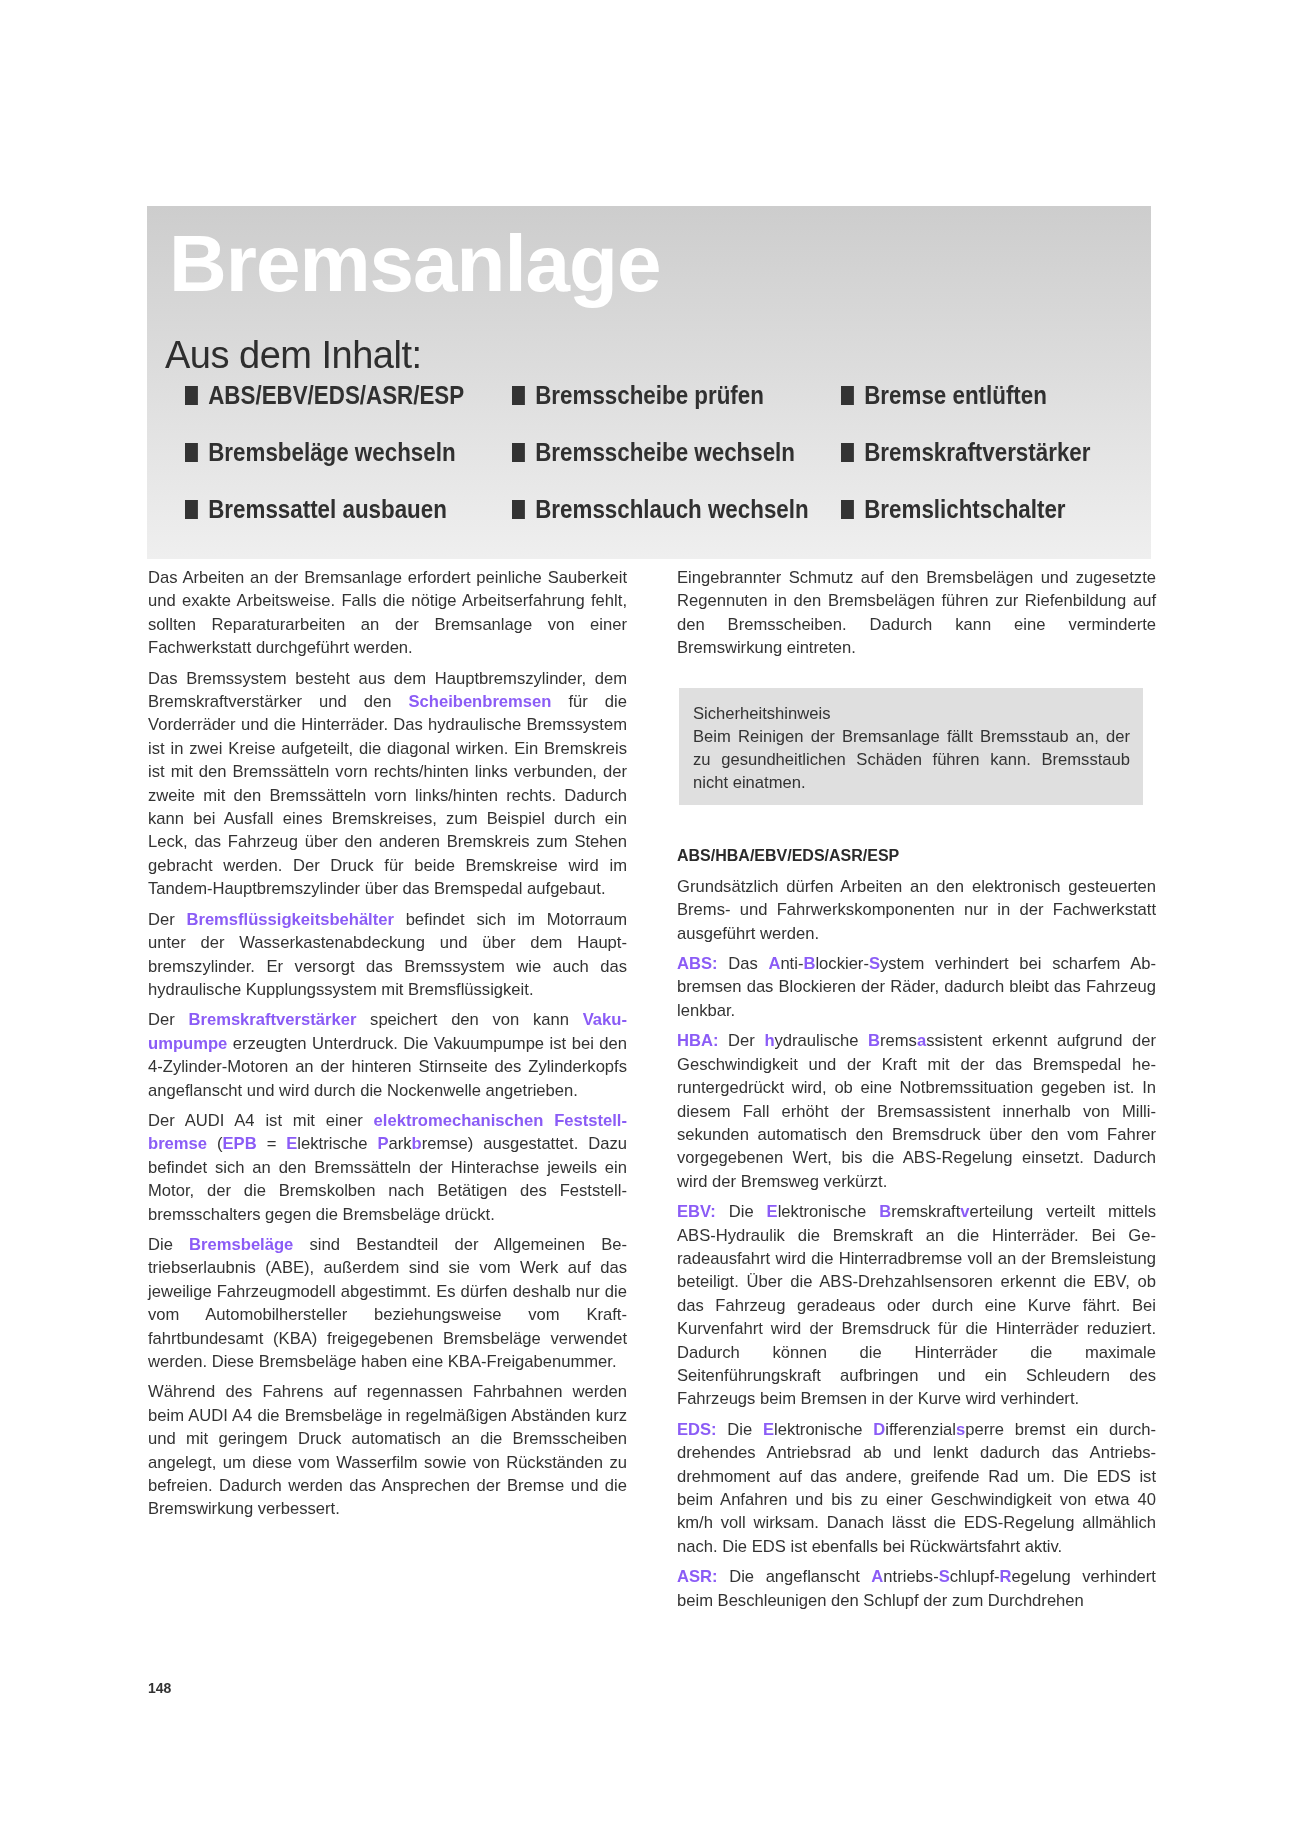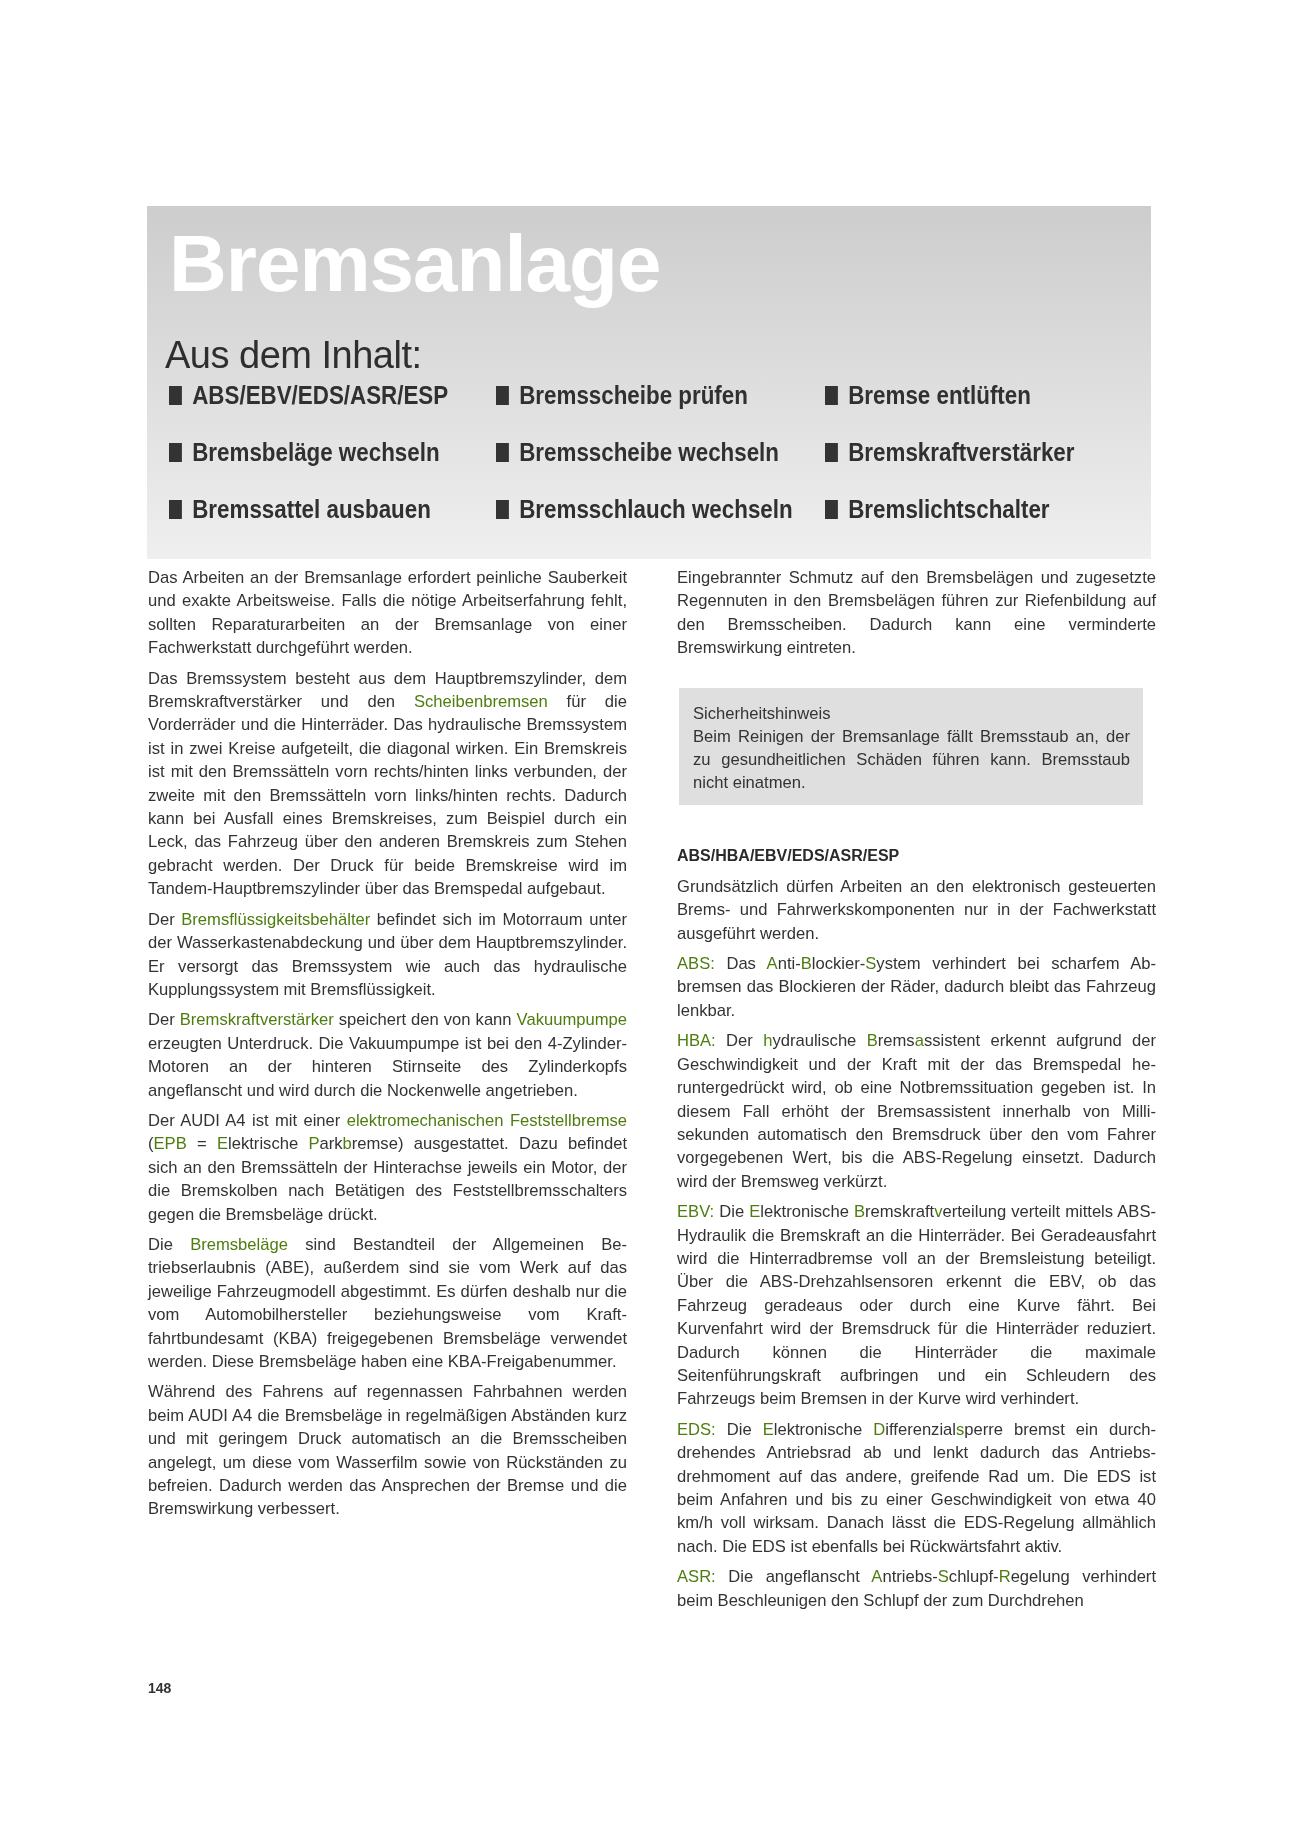--- a/index.html
+++ b/index.html
@@ -14,21 +14,21 @@
     position: absolute; left: 22px; top: 10px; margin: 0;
     font-size: 80px; font-weight: bold; color: #ffffff; letter-spacing: -1px;
     line-height: 96px;
   }
   .contents-label {
     position: absolute; left: 10px; top: 124px; margin: 8px;
     font-size: 38px; font-weight: normal; color: #2e2e2e; letter-spacing: -0.5px;
     line-height: 34px;
   }
   .contents-grid {
-    position: absolute; left: 22px; top: 170px; width: 980px;
+    position: absolute; left: 38px; top: 170px; width: 980px;
     display: grid; grid-template-columns: 327px 329px 320px; row-gap: 19px;
   }
   .contents-item {
     display: flex; align-items: center; height: 38px;
     font-size: 26px; font-weight: bold; color: #303030;
     transform: scaleX(0.86); transform-origin: left center; white-space: nowrap;
     cursor: pointer;
   }
   .bullet-square {
     display: inline-block; width: 15px; height: 19px; background: #333333;
@@ -36,21 +36,21 @@
   }
 
   .column {
     position: absolute; top: 566px; width: 479px;
     font-size: 16.6px; line-height: 23.4px; color: #333333;
     text-align: justify; hyphens: manual;
   }
   .col-left { left: 148px; }
   .col-right { left: 677px; }
   .column p { margin: 0 0 7px 0; }
-  .column b { font-weight: normal; color: #4d7c0f; }
+  .column b { font-weight: bold; color: #8b5cf6; }
 
   .safety-box {
     background: #dfdfdf; margin: 28px 13px 40px 2px; padding: 14px 13px 10px 14px;
   }
   .safety-title { font-weight: normal; display: block; line-height: 23px; }
   .safety-text { display: block; line-height: 23.4px; }
 
   .section-heading {
     font-size: 16px; font-weight: bold; margin: 0 0 8px 0; line-height: 22px;
     color: #2a2a2a;

